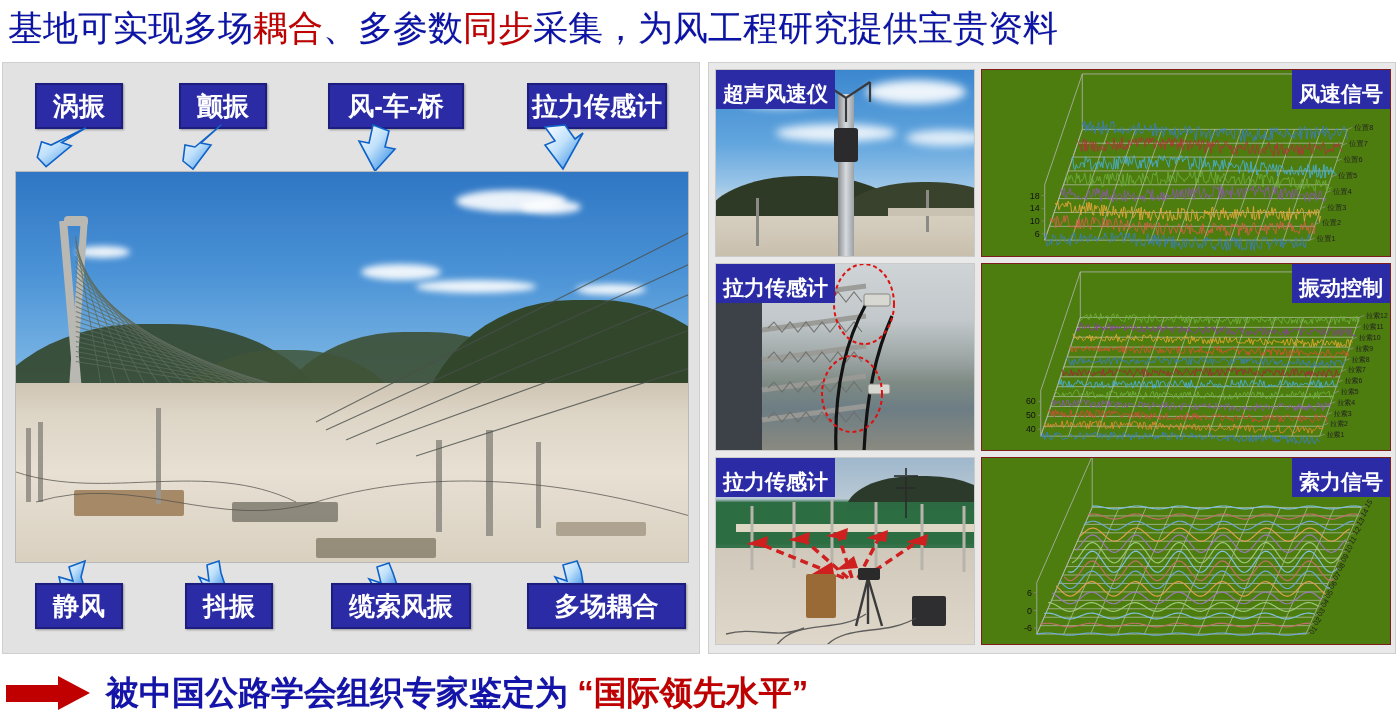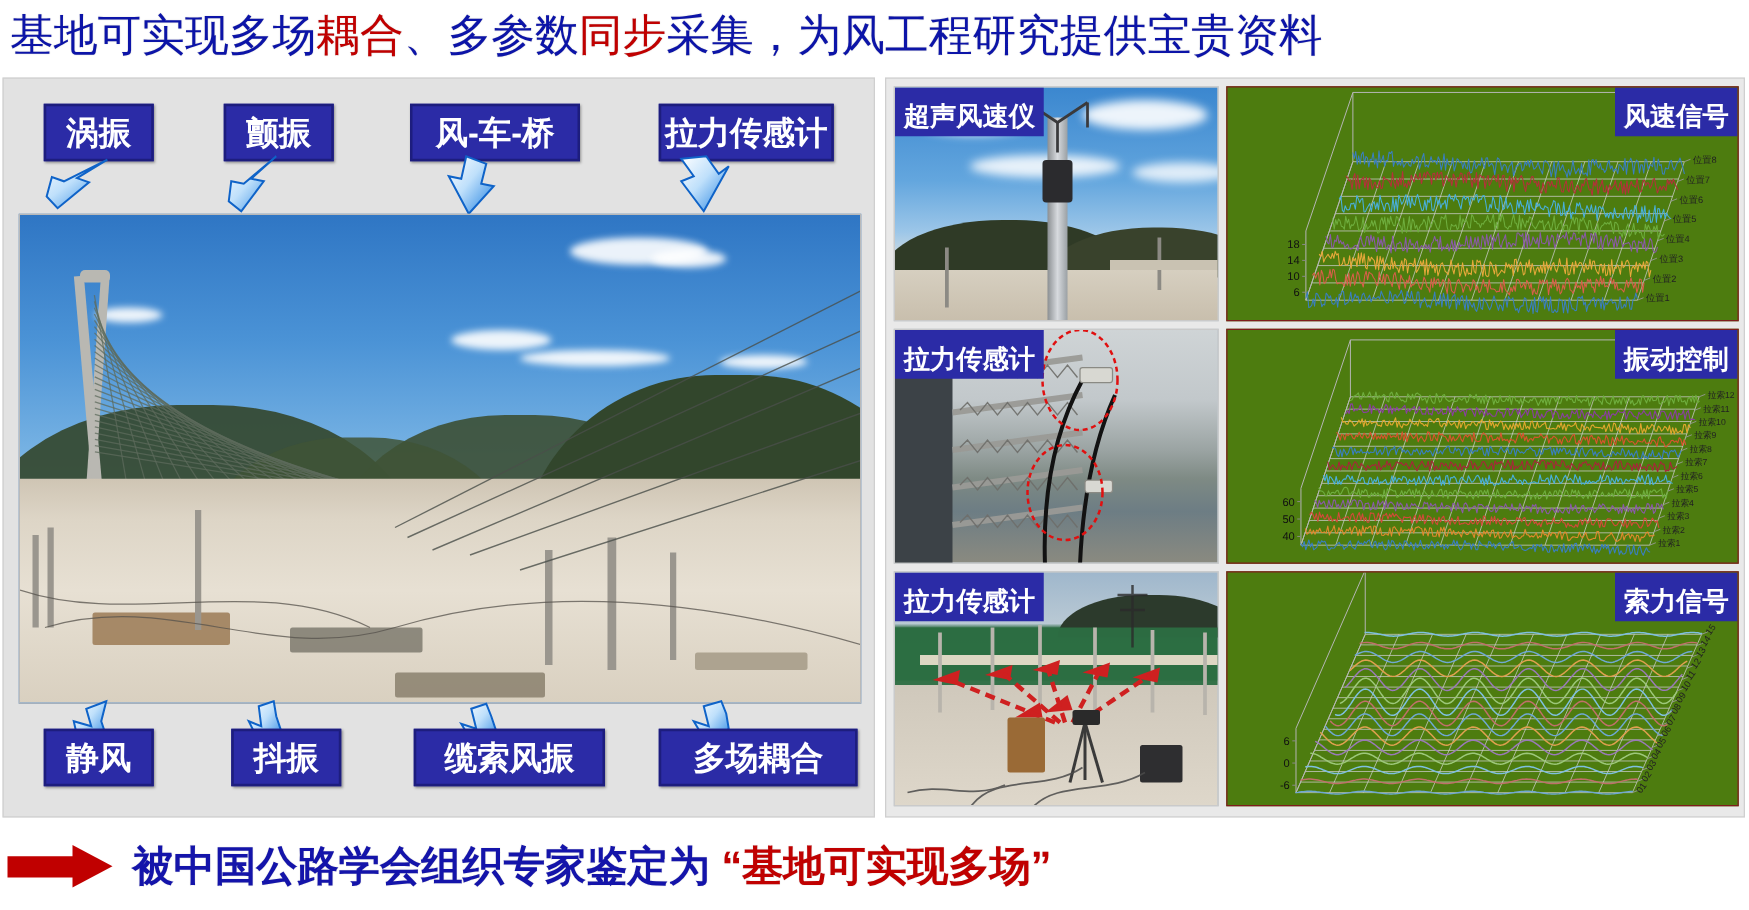--- a/index.html
+++ b/index.html
@@ -190,21 +190,21 @@
         <polygon points="82,2 66,8 70,22 56,18 60,36 82,30 78,18" transform="translate(0,0)"></polygon>
         <polygon points="216,2 204,6 206,22 196,18 206,38 222,26 218,14" transform="translate(0,0)"></polygon>
         <polygon points="396,4 384,8 388,24 376,20 388,40 404,26 400,14" transform="translate(-10,0)"></polygon>
         <polygon points="574,2 560,6 564,22 552,18 564,38 580,24 578,12" transform="translate(0,0)"></polygon>
       </g>
     </svg>
 
     <div id="bottom-chips">
         <div class="chip b" style="left: 32px; top: 520px; width: 88px;">静风</div>
         <div class="chip b" style="left: 182px; top: 520px; width: 88px;">抖振</div>
-        <div class="chip b" style="left: 328px; top: 520px; width: 153px;">缆索风振</div>
+        <div class="chip b" style="left: 328px; top: 520px; width: 140px;">缆索风振</div>
         <div class="chip b" style="left: 524px; top: 520px; width: 159px;">多场耦合</div>
       </div>
   </div>
 
   <div class="right-panel">
 
     <div class="rrow" style="top:6px">
       <div class="rphoto">
         <div class="badge tl">超声风速仪</div>
         <div style="position:absolute;inset:0;background:linear-gradient(180deg,#3b87cf 0%,#63a6de 40%,#9cc6e8 62%,#c9d9e3 72%,#cdc7bb 72.5%,#ddd8cd 100%)"></div>
@@ -552,16 +552,16 @@
           </svg>
       </div>
     </div>
   </div>
 
   <div class="footer">
     <div class="fat-arrow">
       <div class="shaft"></div>
         <div class="head"></div>
     </div>
-    <div class="footer-txt" id="footer-host"><span style="color: rgb(20, 20, 170);">被中国公路学会组织专家鉴定为 </span><span style="color: rgb(192, 0, 0);">“基地可实现多场”</span></div>
+    <div class="footer-txt" id="footer-host"><span style="color: rgb(20, 20, 170);">被中国公路学会组织专家鉴定为 </span><span style="color: rgb(192, 0, 0);">“国际领先水平”</span></div>
   </div>
 
 </div>
 
 </body></html>

